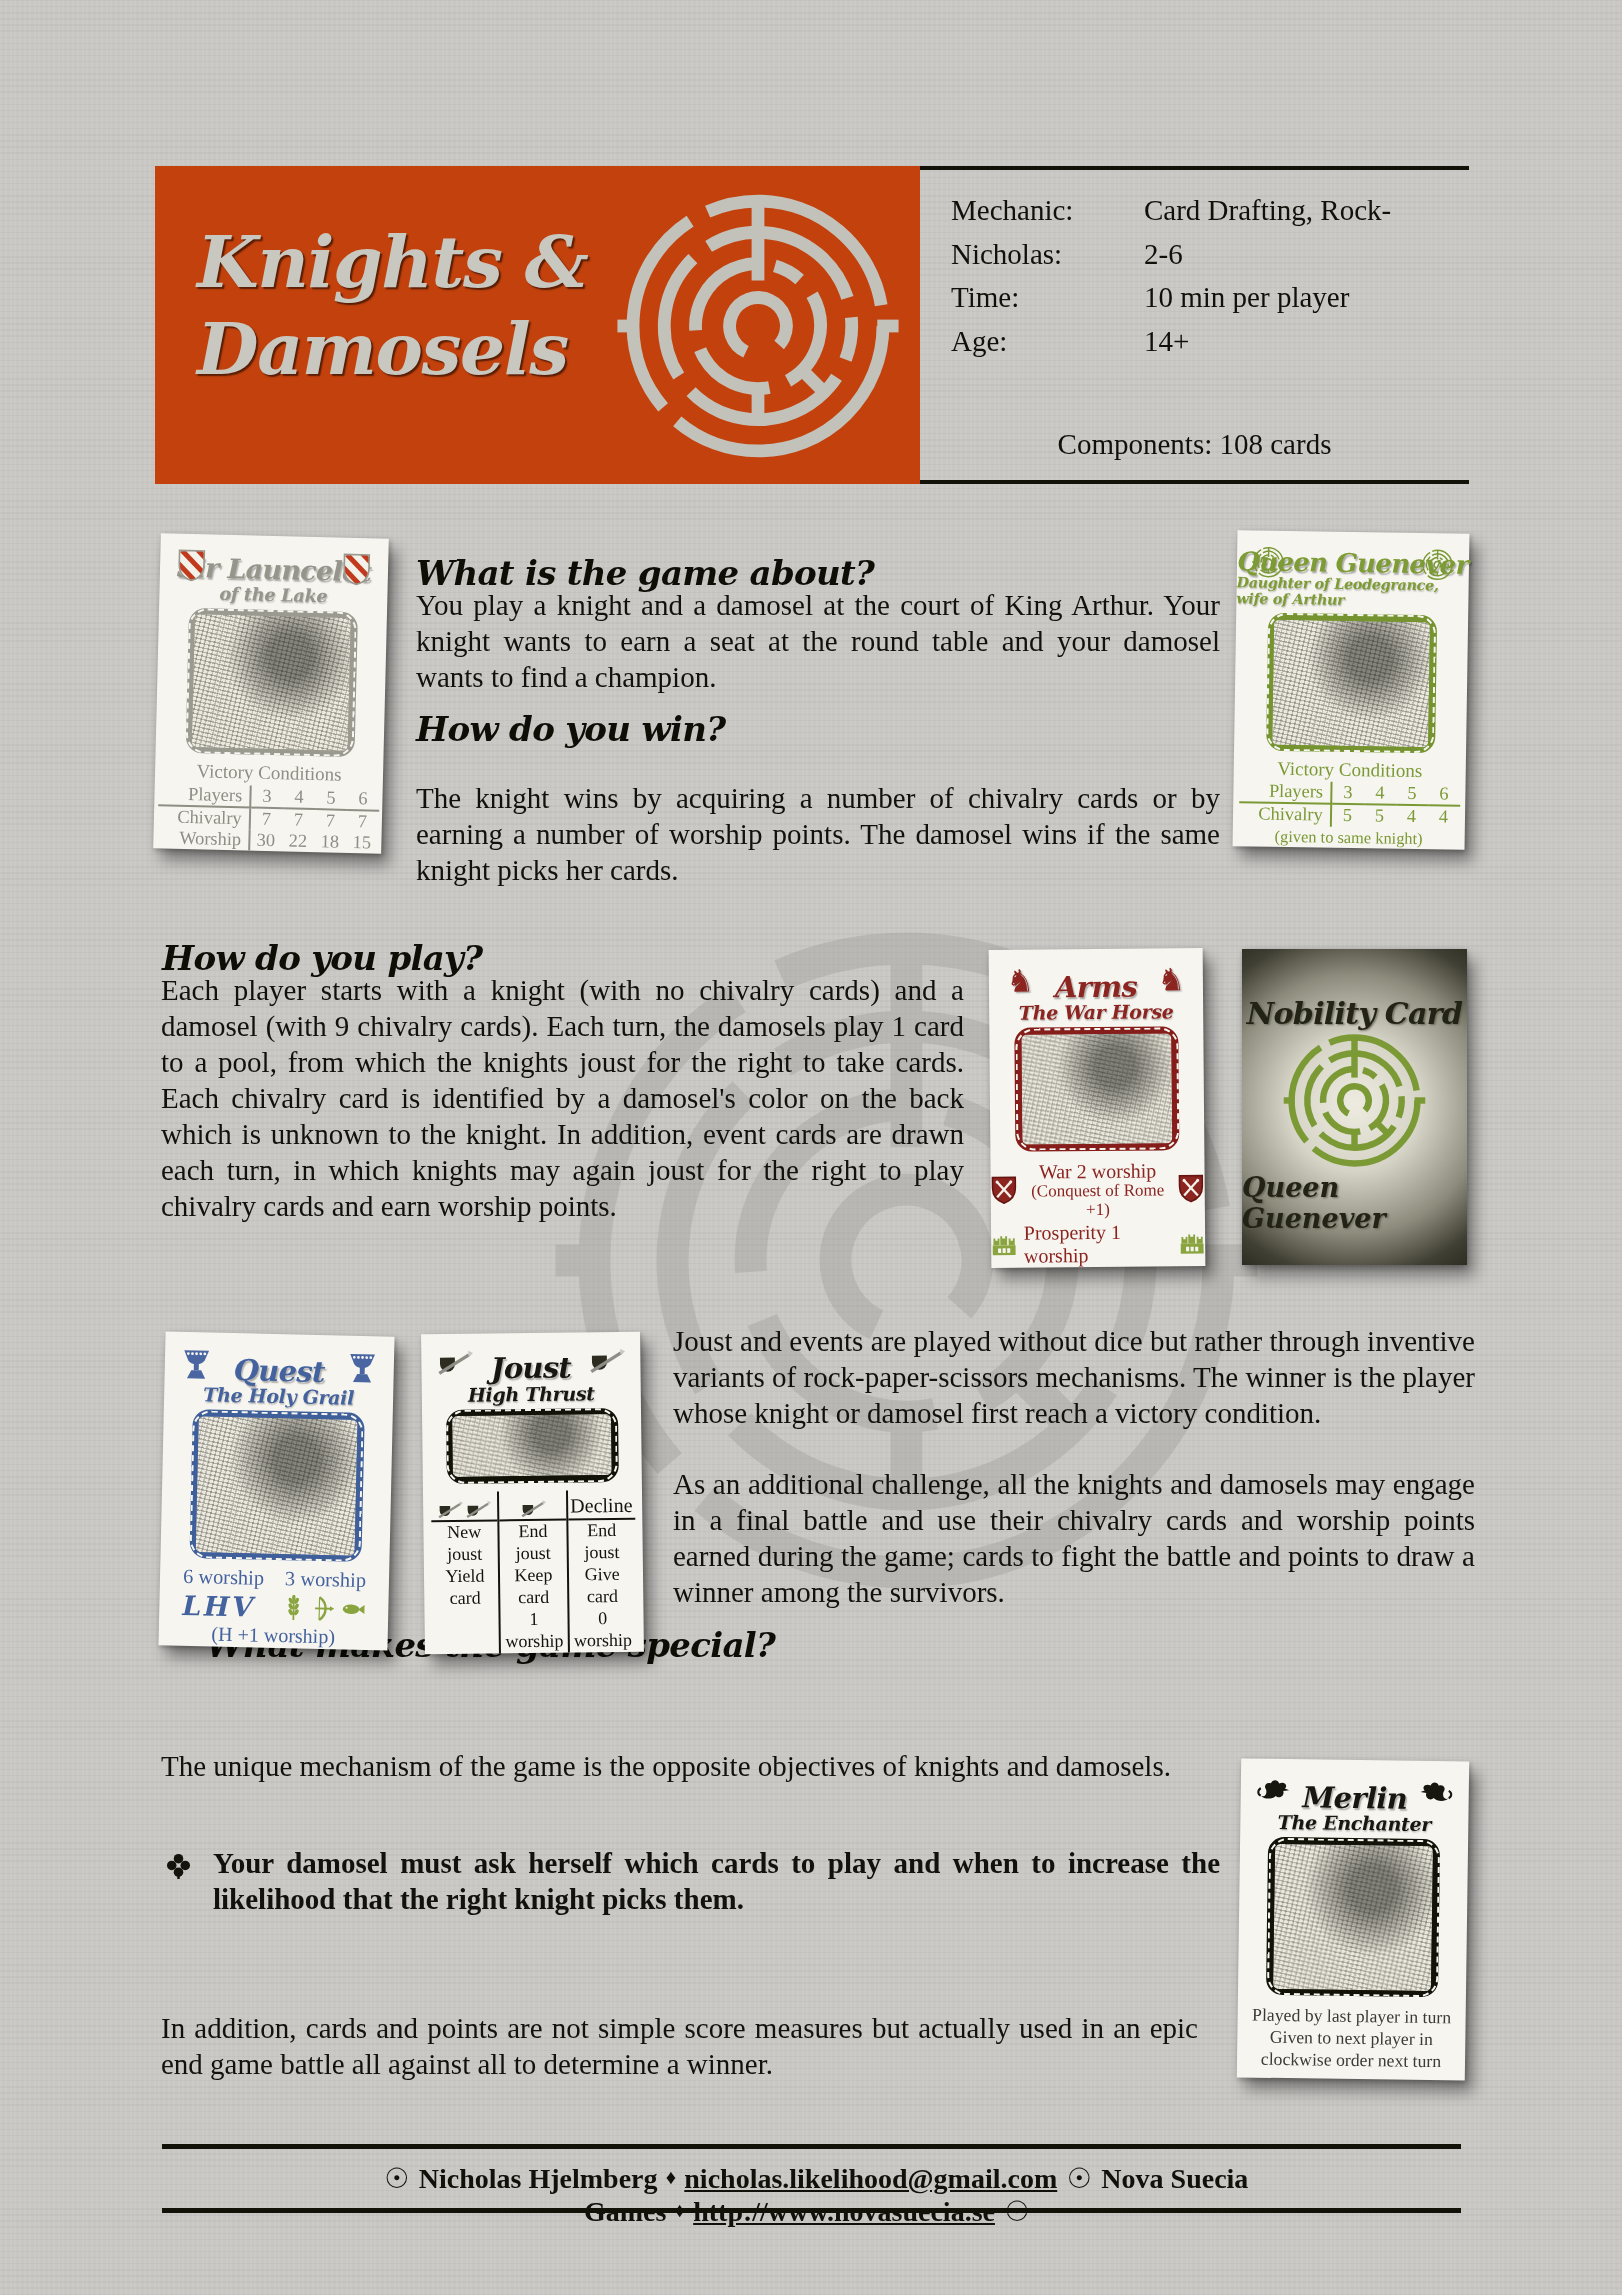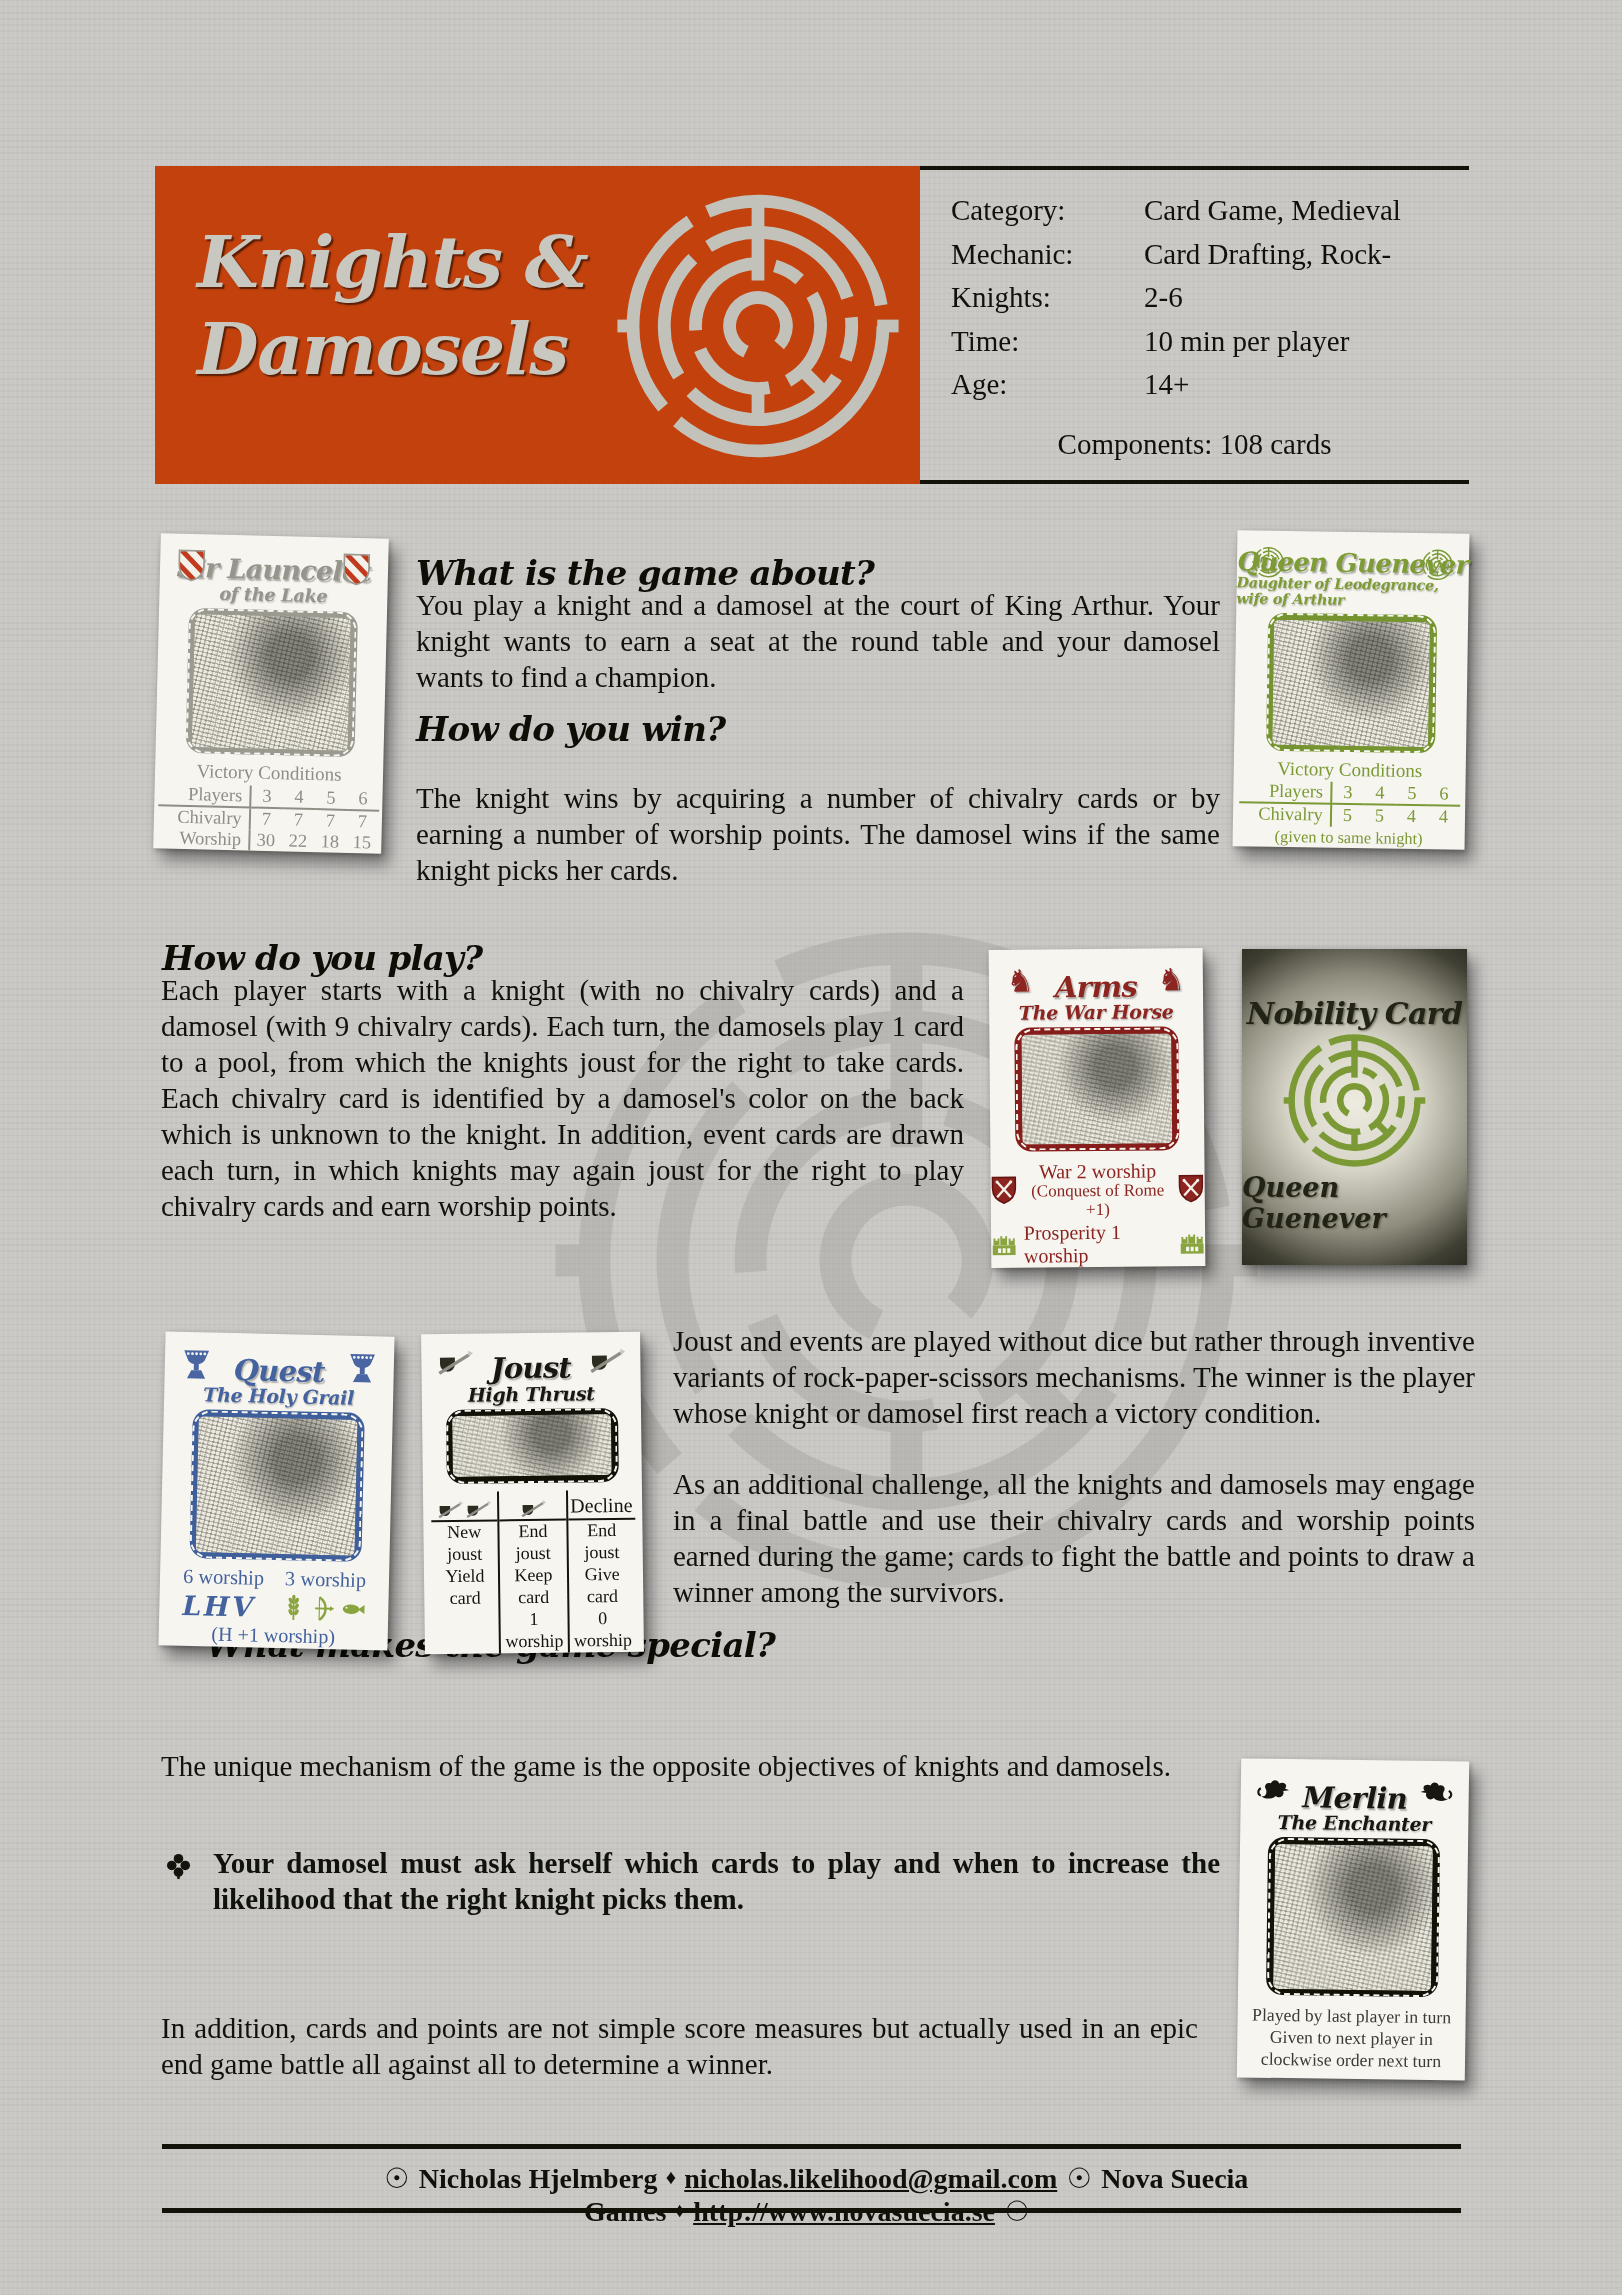--- a/index.html
+++ b/index.html
@@ -277,32 +277,28 @@
       <span>Knights &amp;</span>
       <span>Damosels</span>
     </div>
     <svg class="masthead-logo" viewBox="0 0 416 416" width="284" height="284">
         <use href="#maze"></use>
       </svg>
   </div>
 
   <div class="info-panel">
     <div class="info-row">
-      <span class="lab">Category:</span>
-      <span class="val">Card Game, Medieval</span>
-    </div>
-    <div class="info-row">
       <span class="lab">Mechanic:</span>
       <span class="val">Card Drafting, Rock-</span>
     </div>
     <div class="info-row wrap">
       <span class="lab"></span>
     </div>
     <div class="info-row">
-      <span class="lab">Knights:</span>
+      <span class="lab">Nicholas:</span>
       <span class="val">2-6</span>
     </div>
     <div class="info-row">
       <span class="lab">Time:</span>
       <span class="val">10 min per player</span>
     </div>
     <div class="info-row">
       <span class="lab">Age:</span>
       <span class="val">14+</span>
     </div>

